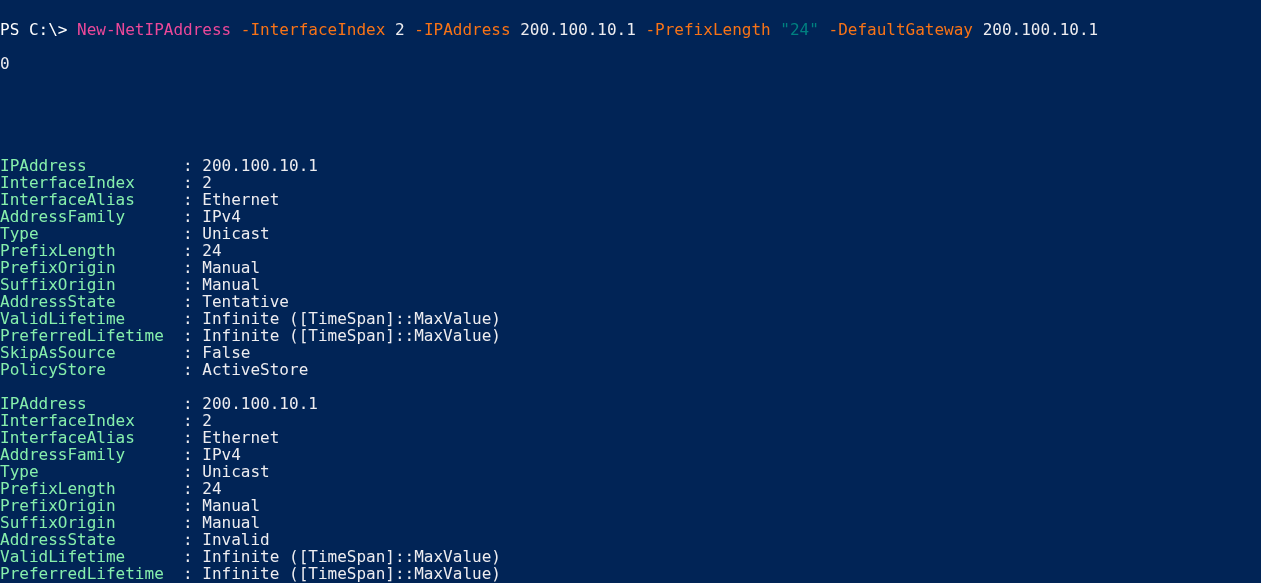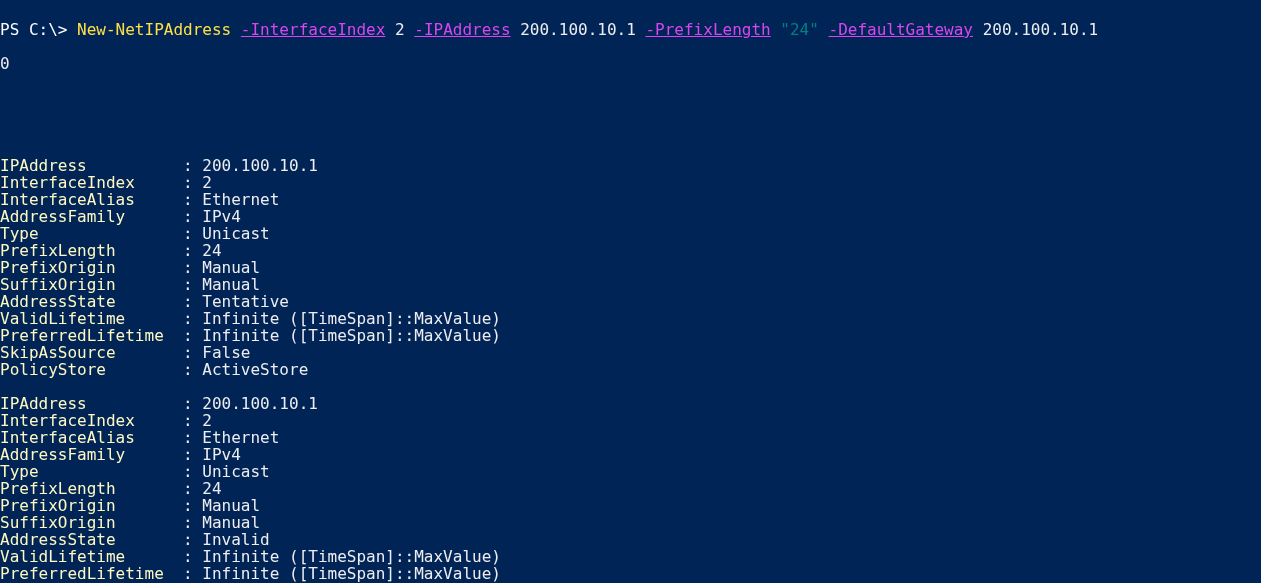--- a/index.html
+++ b/index.html
@@ -13,25 +13,25 @@
     font-size: 16px;
     line-height: 17px;
     overflow: hidden;
   }
   .terminal {
     padding: 4px 0 0 0;
     white-space: pre;
   }
   .line { display: block; }
   .prompt    { color: #ffffff; }
-  .cmdlet    { color: #fde047; }
-  .param     { color: #d946ef; text-decoration: underline; }
+  .cmdlet    { color: #ec4899; }
+  .param     { color: #f97316; }
   .value     { color: #eeedf0; }
   .string    { color: #008080; }
-  .propname  { color: #fef9c3; }
+  .propname  { color: #86efac; }
   .propval   { color: #eeedf0; }
 </style>
 </head>
 <body>
 
 <div class="terminal">
 <span class="line"><span class="prompt">PS C:\&gt; </span><span class="cmdlet">New-NetIPAddress</span> <span class="param">-InterfaceIndex</span> <span class="value">2</span> <span class="param">-IPAddress</span> <span class="value">200.100.10.1</span> <span class="param">-PrefixLength</span> <span class="string">"24"</span> <span class="param">-DefaultGateway</span> <span class="value">200.100.10.1</span></span>
 <span class="line"><span class="value">0</span></span>
 <span class="line"> </span>
 <span class="line"> </span>

